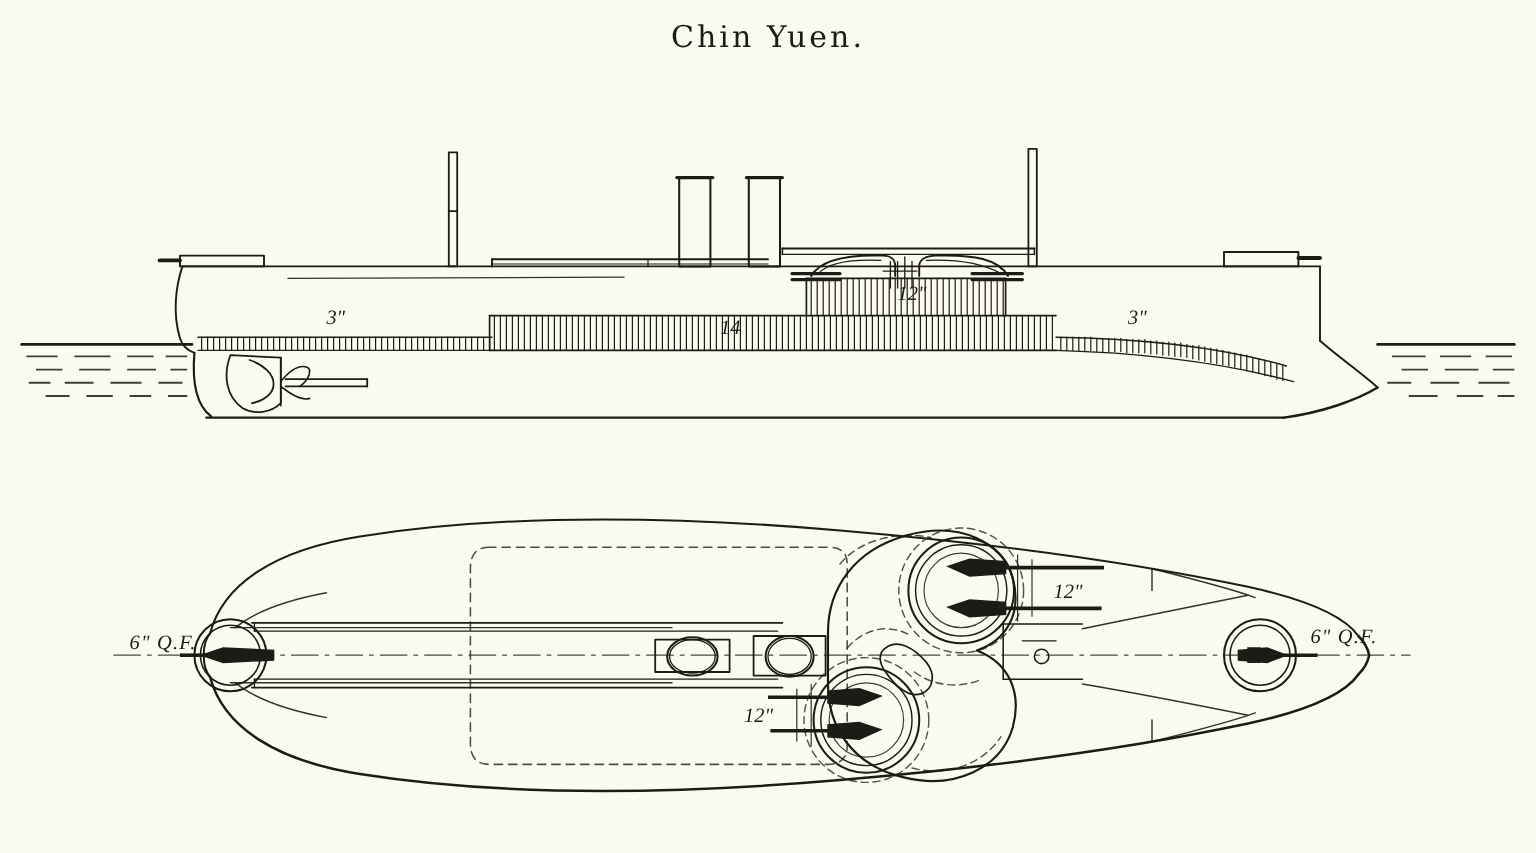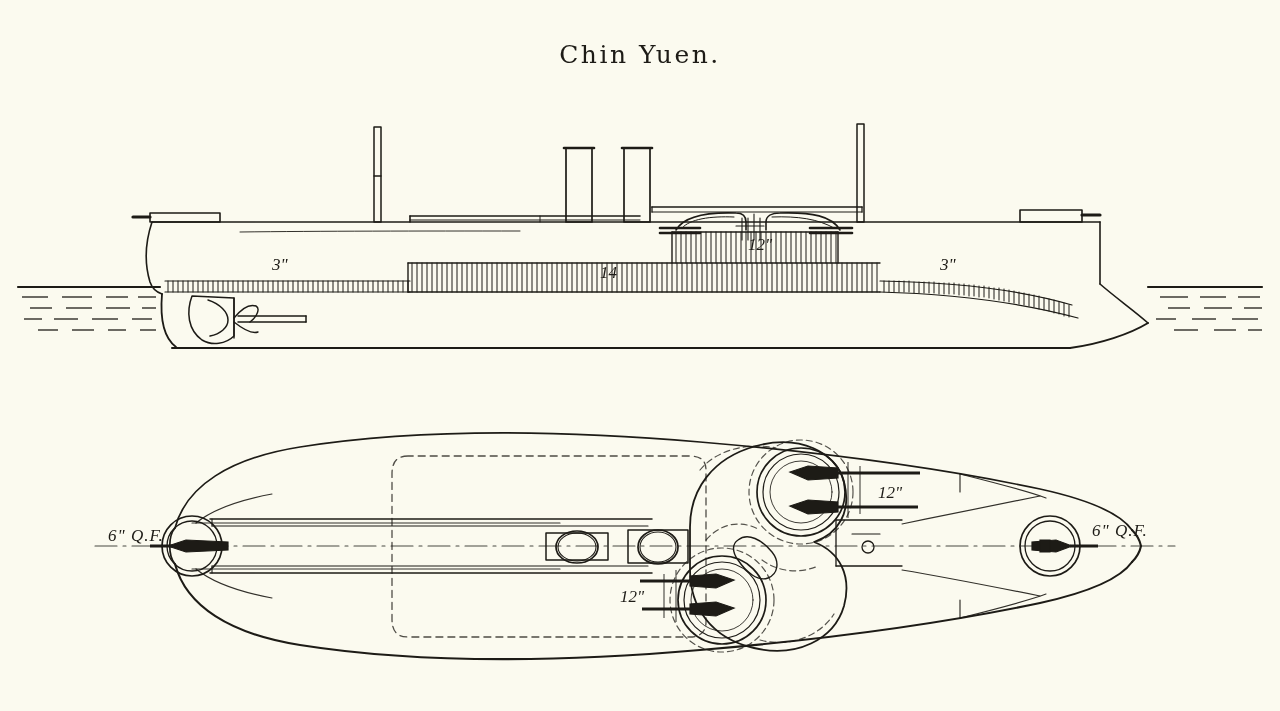--- a/index.html
+++ b/index.html
@@ -19,21 +19,20 @@
   #plate-title {
     position: absolute;
     left: 0;
     top: 16px;
     width: 1280px;
     text-align: center;
     font-size: 25px;
     letter-spacing: 2.5px;
     color: #1d1b16;
     font-family: "DejaVu Serif", "Liberation Serif", serif;
-    margin-top: 24px;
   }
   svg.draw {
     position: absolute;
     left: 0;
     top: 0;
     width: 1280px;
     height: 711px;
     overflow: visible;
   }
   .lbl {

